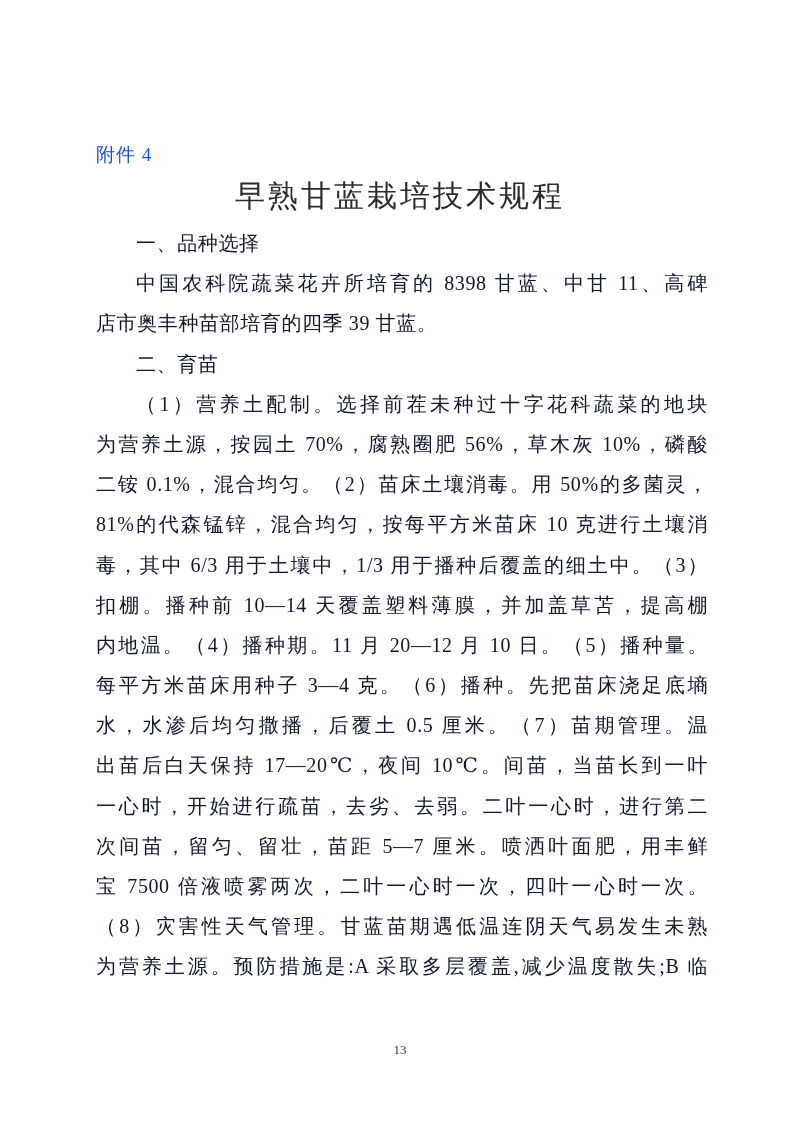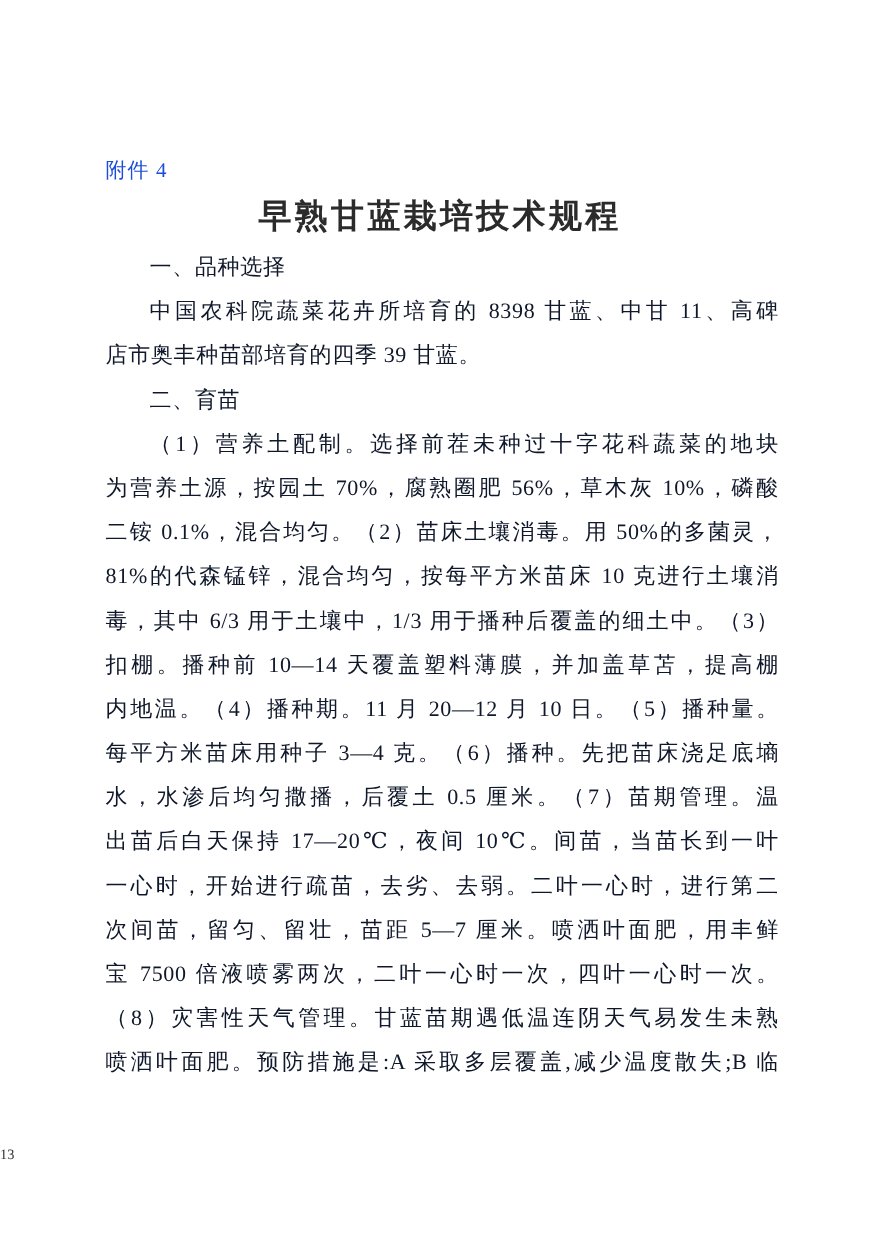--- a/index.html
+++ b/index.html
@@ -24,21 +24,21 @@
     letter-spacing: 1px;
     color: #1d4ed8;
   }
   .doc-title {
     position: absolute;
     top: 176px;
     left: 0;
     width: 800px;
     text-align: center;
     font-family: "Liberation Sans", "DejaVu Sans", sans-serif;
-    font-weight: bold;
+    font-weight: normal;
     font-size: 30px;
     letter-spacing: 3px;
     color: #2b2b2b;
   }
   .doc-body {
     position: absolute;
     top: 223px;
     left: 96px;
     width: 612px;
     font-size: 20px;
@@ -59,20 +59,21 @@
     height: 40.2px;
   }
   .line.indent {
     text-indent: 2em;
   }
   .page-footer {
     position: absolute;
     top: 1042px;
     left: 0;
     width: 800px;
+    text-align: center;
     font-size: 13px;
     color: #333333;
     font-family: "Liberation Serif", "DejaVu Serif", serif;
   }
 </style>
 </head>
 <body>
 
 <div class="page">
   <div class="attachment">附件 4</div>
@@ -91,17 +92,17 @@
       <div class="line fill">毒，其中 6/3 用于土壤中，1/3 用于播种后覆盖的细土中。（3）</div>
       <div class="line fill">扣棚。播种前 10—14 天覆盖塑料薄膜，并加盖草苫，提高棚</div>
       <div class="line fill">内地温。（4）播种期。11 月 20—12 月 10 日。（5）播种量。</div>
       <div class="line fill">每平方米苗床用种子 3—4 克。（6）播种。先把苗床浇足底墒</div>
       <div class="line fill">水，水渗后均匀撒播，后覆土 0.5 厘米。（7）苗期管理。温</div>
       <div class="line fill">出苗后白天保持 17—20℃，夜间 10℃。间苗，当苗长到一叶</div>
       <div class="line fill">一心时，开始进行疏苗，去劣、去弱。二叶一心时，进行第二</div>
       <div class="line fill">次间苗，留匀、留壮，苗距 5—7 厘米。喷洒叶面肥，用丰鲜</div>
       <div class="line fill">宝 7500 倍液喷雾两次，二叶一心时一次，四叶一心时一次。</div>
       <div class="line fill">（8）灾害性天气管理。甘蓝苗期遇低温连阴天气易发生未熟</div>
-      <div class="line fill">喷洒叶面肥。预防措施是:A 采取多层覆盖,减少温度散失;B 临</div>
+      <div class="line fill">为营养土源。预防措施是:A 采取多层覆盖,减少温度散失;B 临</div>
     </div>
 
   <div class="page-footer">13</div>
 </div>
 
 </body></html>

